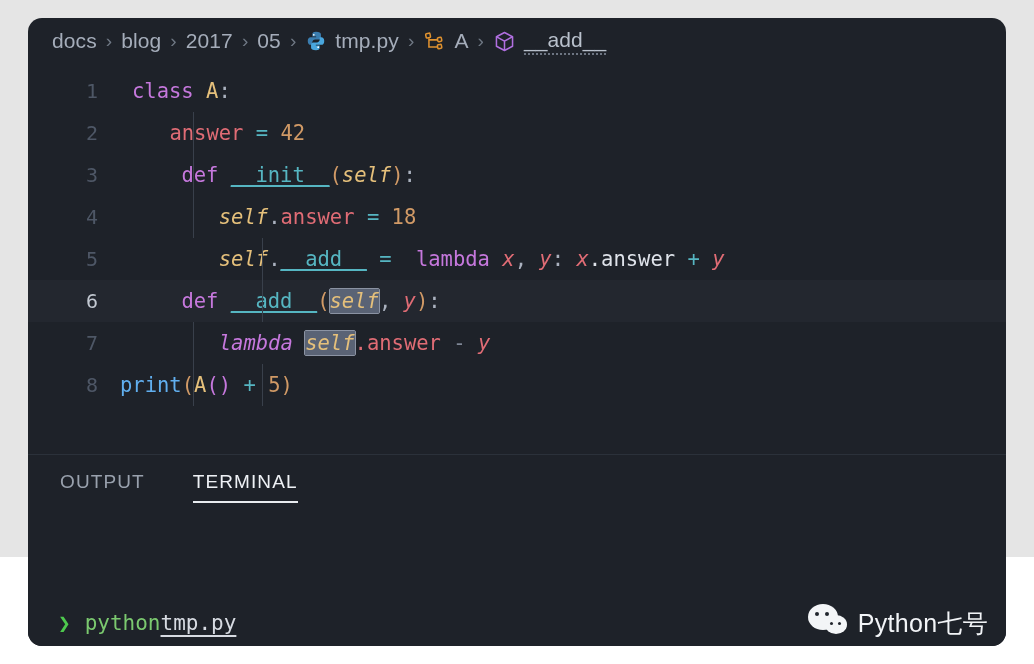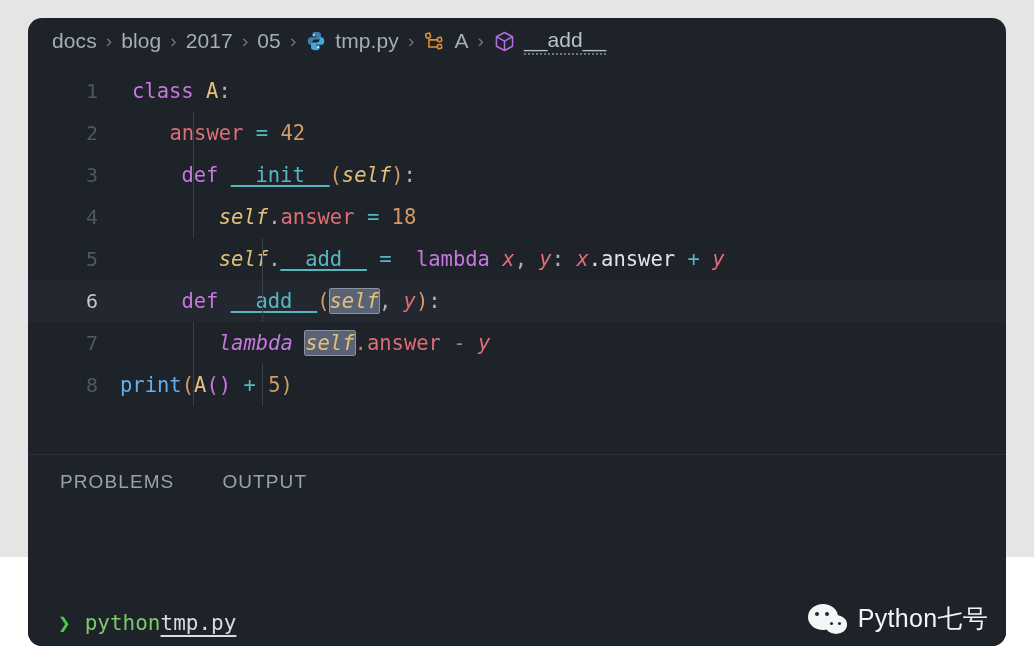--- a/index.html
+++ b/index.html
@@ -162,21 +162,21 @@
   .term-line { height: 40px; display: flex; align-items: center; white-space: pre; }
   .tg-arrow { color: #4ec94e; font-weight: 700; margin-right: 14px; }
   .tg-cmd   { color: #7bc96f; }
   .tg-file  { color: #d7dbe2; text-decoration: underline; text-underline-offset: 5px; }
 
   
   .watermark {
     position: absolute;
     right: 18px; bottom: 6px;
     display: flex;
-    align-items: flex-start;
+    align-items: flex-end;
     gap: 4px;
     pointer-events: none;
   }
   .wm-text {
     font-family: "Liberation Sans", sans-serif;
     font-size: 25px;
     color: #f2f4f7;
     font-weight: 400;
     letter-spacing: .3px;
   }
@@ -282,22 +282,22 @@
       <div class="guides">
         <div class="guide" style="left:165px; top:48px; height:126px;"></div>
         <div class="guide" style="left:234px; top:174px; height:84px;"></div>
         <div class="guide" style="left:165px; top:258px; height:84px;"></div>
         <div class="guide" style="left:234px; top:300px; height:42px;"></div>
       </div>
     </div>
 
     <div class="panel">
       <div class="panel-tabs">
-        <div class="ptab">PROBLEMS</div>
         <div class="ptab">OUTPUT</div>
+        <div class="ptab active">TERMINAL</div>
       </div>
 
       <div class="terminal">
         <div class="term-line"><span class="tg-arrow">❯</span><span class="tg-cmd">python</span> <span class="tg-file">tmp.py</span></div>
 
         
 
         
       </div>
 

